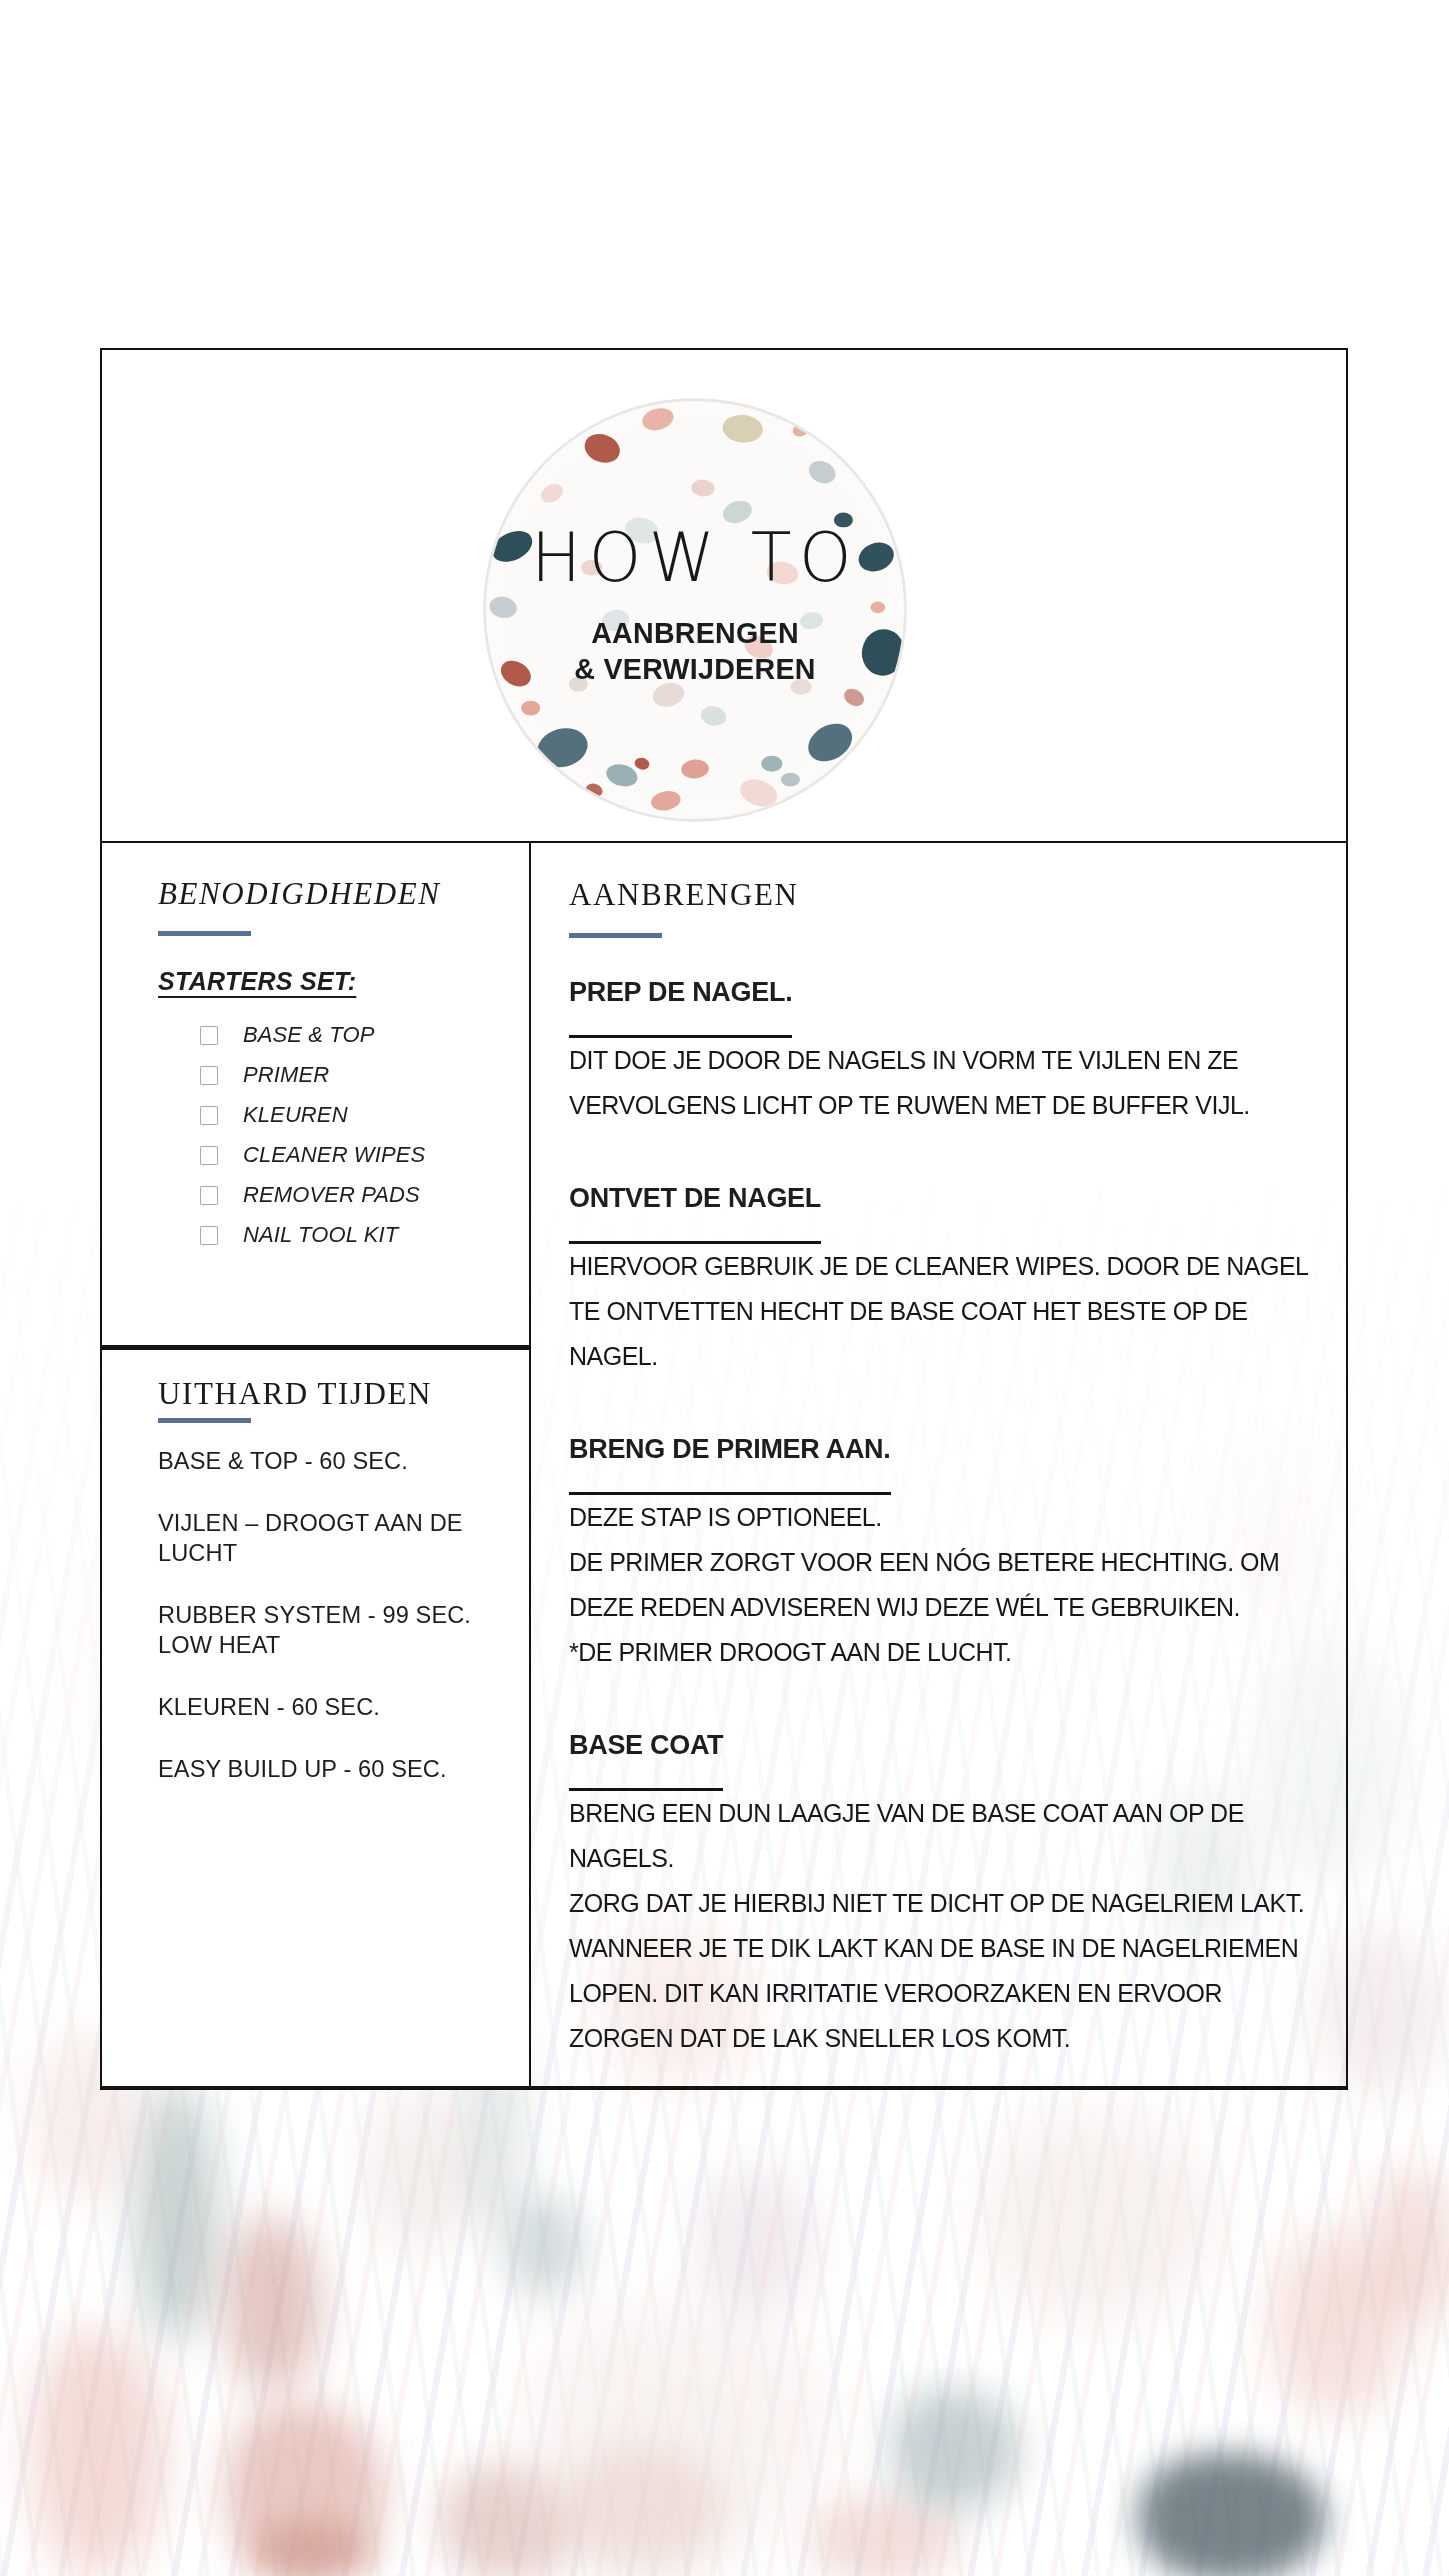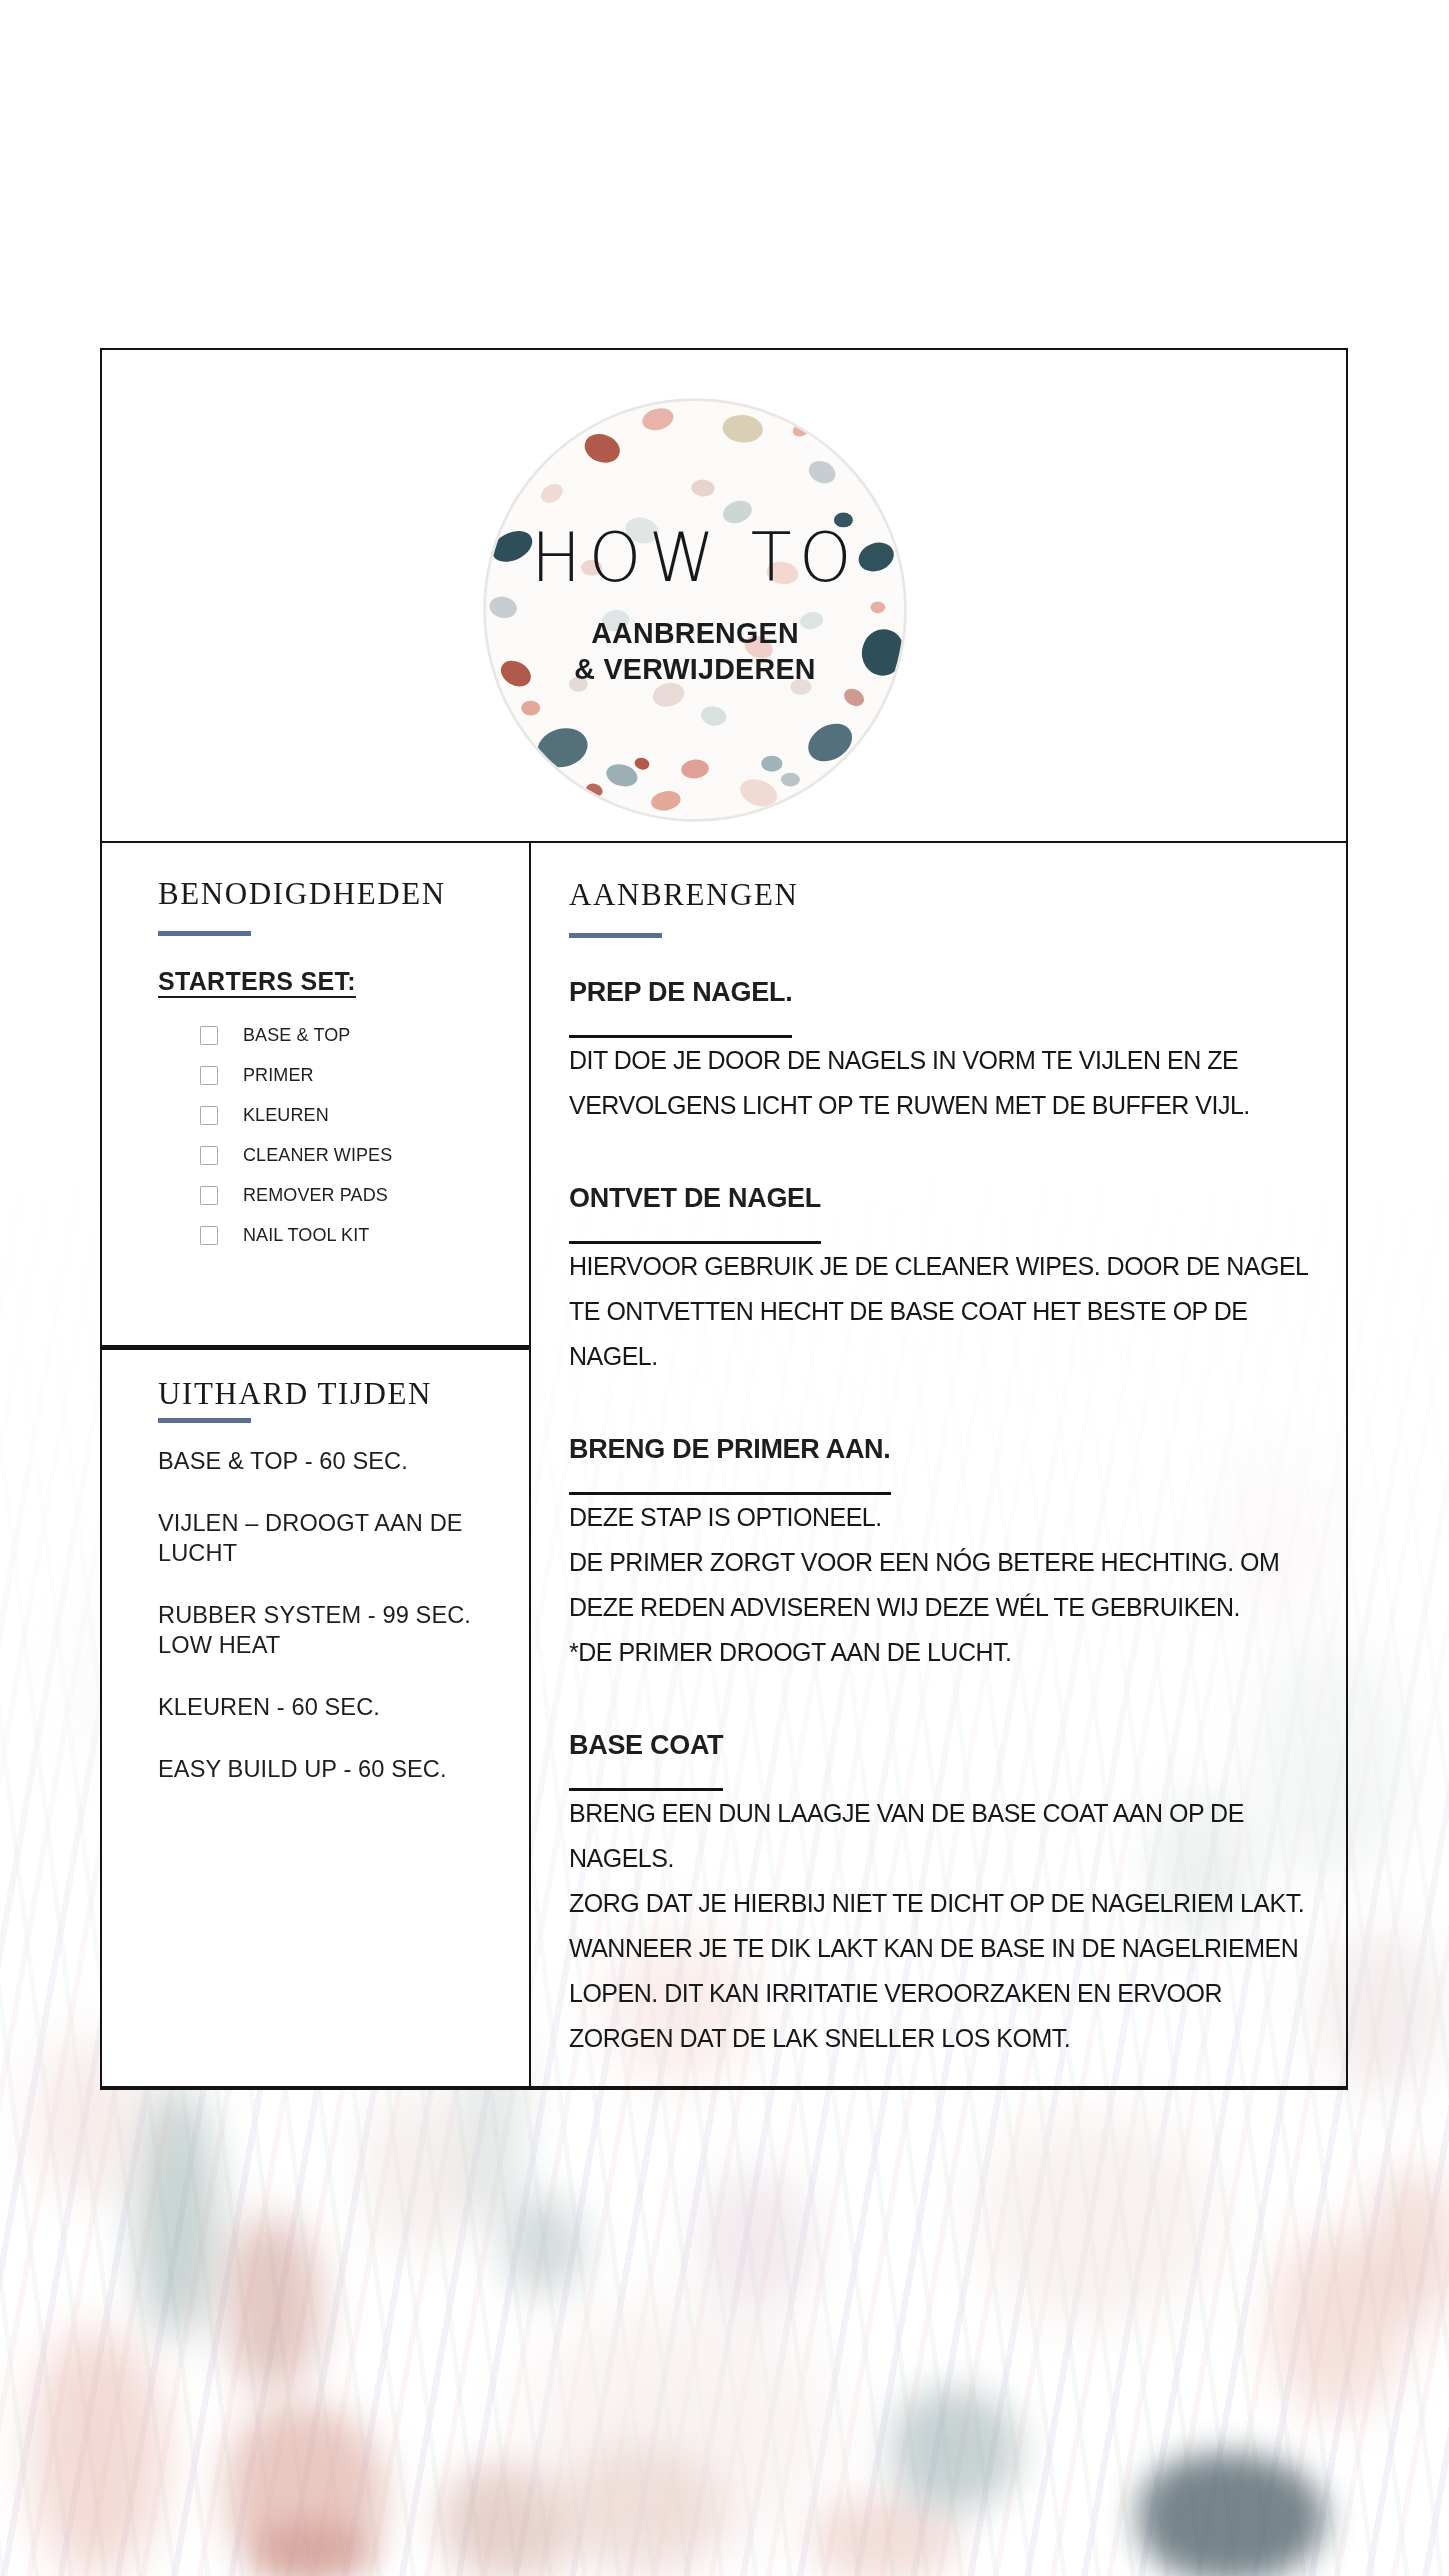--- a/index.html
+++ b/index.html
@@ -29,29 +29,29 @@
 
   
   #logo-wrap{position:absolute;left:381px;top:48px;width:424px;height:424px;text-align:right;}
 
   
   .serif-heading{font-family:"Liberation Serif","DejaVu Serif",serif;font-size:31px;font-weight:400;
                  letter-spacing:1.6px;line-height:1.05;color:#191a1d;}
   .accent-bar{width:93px;height:4.8px;background:#5a6f96;}
 
   
-  #left-box1 .inner{padding:35px 21.5px 0 56px;}
+  #left-box1 .inner{padding:35px 21.5px 0 56px;font-style:italic;}
   #left-box1 .accent-bar{margin-top:20.4px;}
   .list-title{margin-top:31px;font-size:25px;font-weight:700;letter-spacing:0.3px;
               text-decoration:underline;text-decoration-thickness:2.1px;text-underline-offset:6.4px;}
   .checklist{margin-top:19.3px;}
   .check-item{display:flex;align-items:center;height:40px;}
   .checkbox{flex:0 0 auto;width:16px;height:17px;border:1.6px solid #aaaaaa;border-radius:1.1px;
             margin-left:42px;margin-right:25px;background:#ffffff;}
-  .check-label{font-size:18px;letter-spacing:0.1px;}
+  .check-label{font-size:22px;letter-spacing:0.1px;}
 
   
   #left-box2 .inner{padding:28px 38px 0 56px;}
   #left-box2 .accent-bar{margin-top:7.5px;}
   .cure-list{margin-top:23px;}
   .cure-list p{margin:0 0 32px 0;font-size:23.6px;line-height:30px;white-space:pre-line;letter-spacing:0.1px;}
 
   
   #right-box .inner{padding:36px 29.5px 0 38px;}
   #right-box .accent-bar{margin-top:21.5px;}

